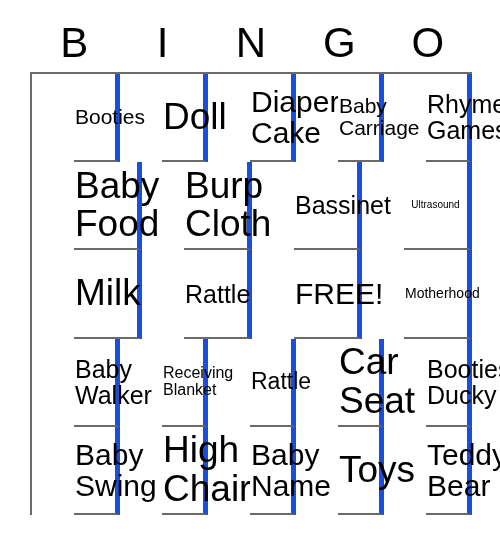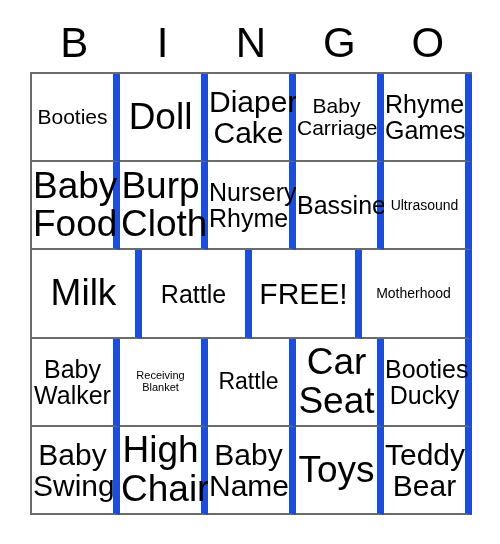--- a/index.html
+++ b/index.html
@@ -59,47 +59,48 @@
     flex-direction: column;
   }
   .grid-row {
     flex: 1 1 0;
     display: flex;
     min-height: 0;
   }
   .cell {
     flex: 1 1 0;
     min-width: 0;
-    border-right: 7px solid #1d4ed8;
+    border-right: 5px solid #1d4ed8;
     border-bottom: 2px solid #6b6b6b;
     box-sizing: border-box;
     display: flex;
     align-items: center;
     justify-content: center;
     text-align: center;
     padding: 0 1px;
     background: #ffffff;
+    margin-left: 42px;
   }
   .cell-text {
     display: block;
     width: 100%;
     line-height: 1.04;
     word-break: normal;
     white-space: pre-line;
   }
 
   
   .fs-xxl  { font-size: 37px; }
   .fs-xl   { font-size: 23px; }
   .fs-lg   { font-size: 30px; }
   .fs-md   { font-size: 25px; }
   .fs-sm   { font-size: 21px; }
-  .fs-xs   { font-size: 11px; }
+  .fs-xs   { font-size: 16px; }
   .fs-xxs  { font-size: 14px; }
-  .fs-tiny { font-size: 14px; }
+  .fs-tiny { font-size: 10px; }
 </style>
 </head>
 <body>
 
 <div class="card">
 
   <div class="header-row">
     <div class="header-cell">B</div>
     <div class="header-cell">I</div>
     <div class="header-cell">N</div>
@@ -133,24 +134,20 @@
     <div class="grid-row">
       <div class="cell">
           <span class="cell-text fs-xxl">Baby
 Food</span>
         </div>
       <div class="cell">
           <span class="cell-text fs-xxl">Burp
 Cloth</span>
         </div>
       <div class="cell">
-          <span class="cell-text fs-md">Nursery
-Rhyme</span>
-        </div>
-      <div class="cell">
           <span class="cell-text fs-md">Bassinet</span>
         </div>
       <div class="cell">
           <span class="cell-text fs-tiny">Ultrasound</span>
         </div>
     </div>
 
     <div class="grid-row">
       <div class="cell">
           <span class="cell-text fs-xxl">Milk</span>

